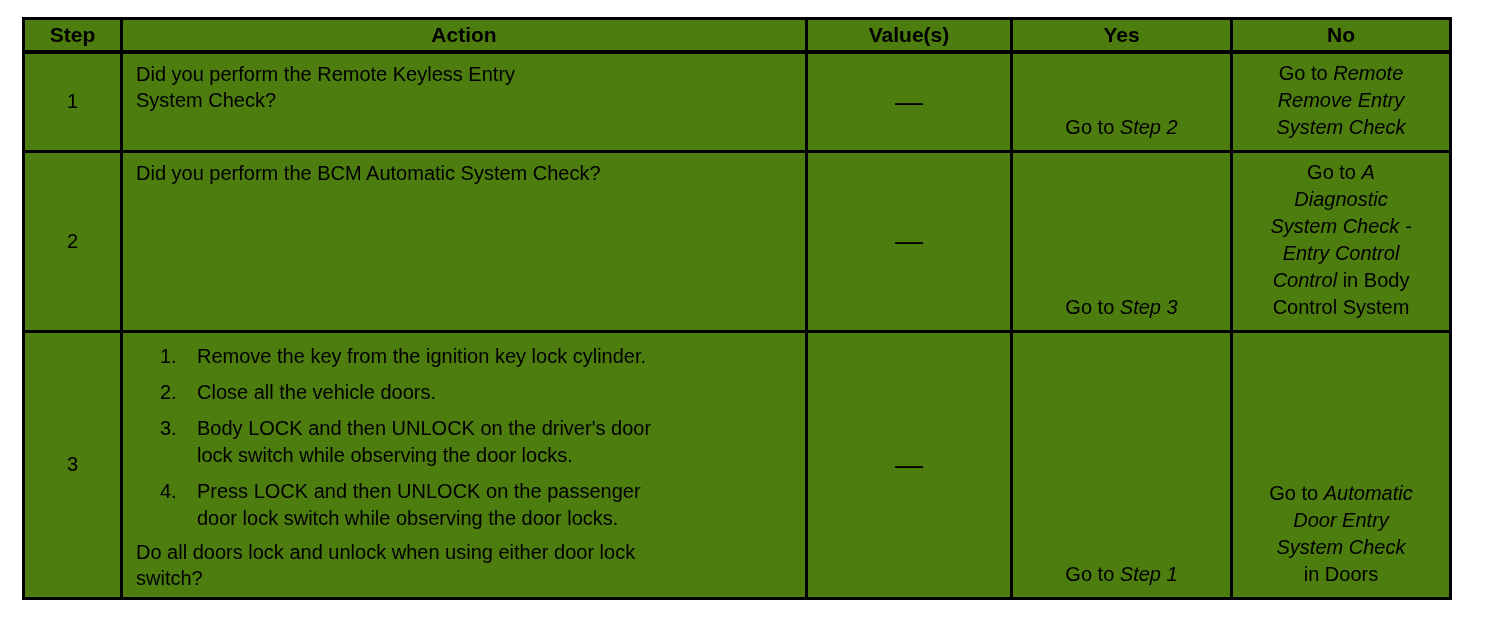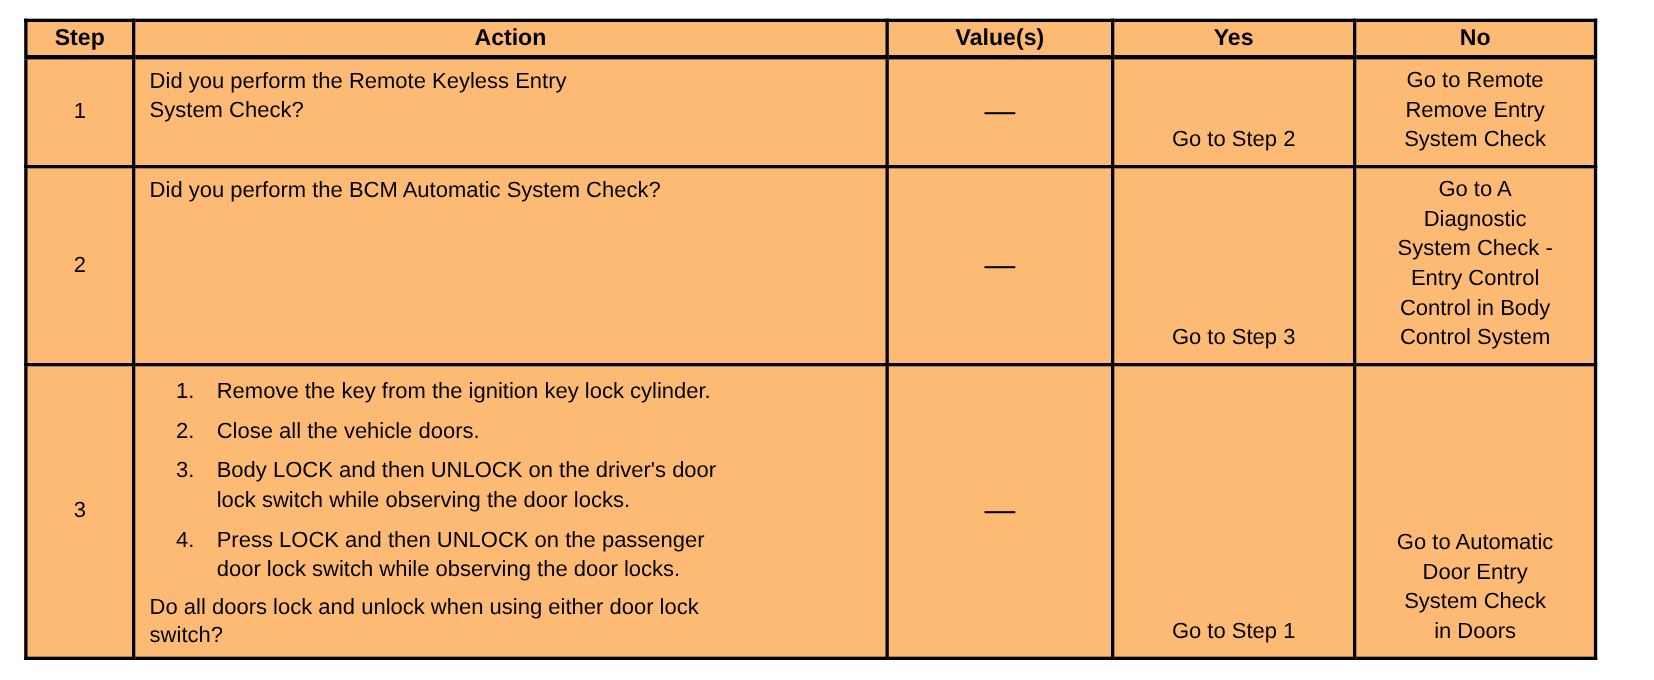--- a/index.html
+++ b/index.html
@@ -12,21 +12,21 @@
   }
   table.doc-table {
     position: absolute; left: 22px; top: 17px;
     border-collapse: collapse; table-layout: fixed;
   }
   col.c-step   { width: 98px; }
   col.c-action { width: 685px; }
   col.c-value  { width: 205px; }
   col.c-yes    { width: 220px; }
   col.c-no     { width: 219px; }
-  th, td { border: 3px solid #000; background: #fdba74; }
+  th, td { border: 3px solid #000; background: #4d7c0f; }
   thead th {
     height: 33px; font-size: 21px; font-weight: bold;
     text-align: center; vertical-align: middle; padding: 2px 4px;
     border-bottom-width: 4px;
   }
   td { font-size: 20px; }
   tr.r0 td { height: 94px; }
   tr.r1 td { height: 179px; }
   tr.r2 td { height: 252px; }
   .step-cell { text-align: center; vertical-align: middle; }
@@ -38,21 +38,21 @@
   .item-line { white-space: nowrap; }
   .question-line { line-height: 26px; white-space: nowrap; }
   .list-item + .question-line { margin-top: 7px; }
   .value-cell { text-align: center; vertical-align: middle; }
   .dash { font-size: 28px; line-height: 1; }
   .yes-cell, .no-cell {
     text-align: center; vertical-align: bottom;
     padding: 6px 6px 9px; line-height: 27px;
   }
   .result-line { white-space: nowrap; }
-  .it { }
+  .it { font-style: italic; }
 </style>
 </head>
 <body>
 
 <table class="doc-table">
   <colgroup>
     <col class="c-step">
       <col class="c-action">
       <col class="c-value">
       <col class="c-yes">

